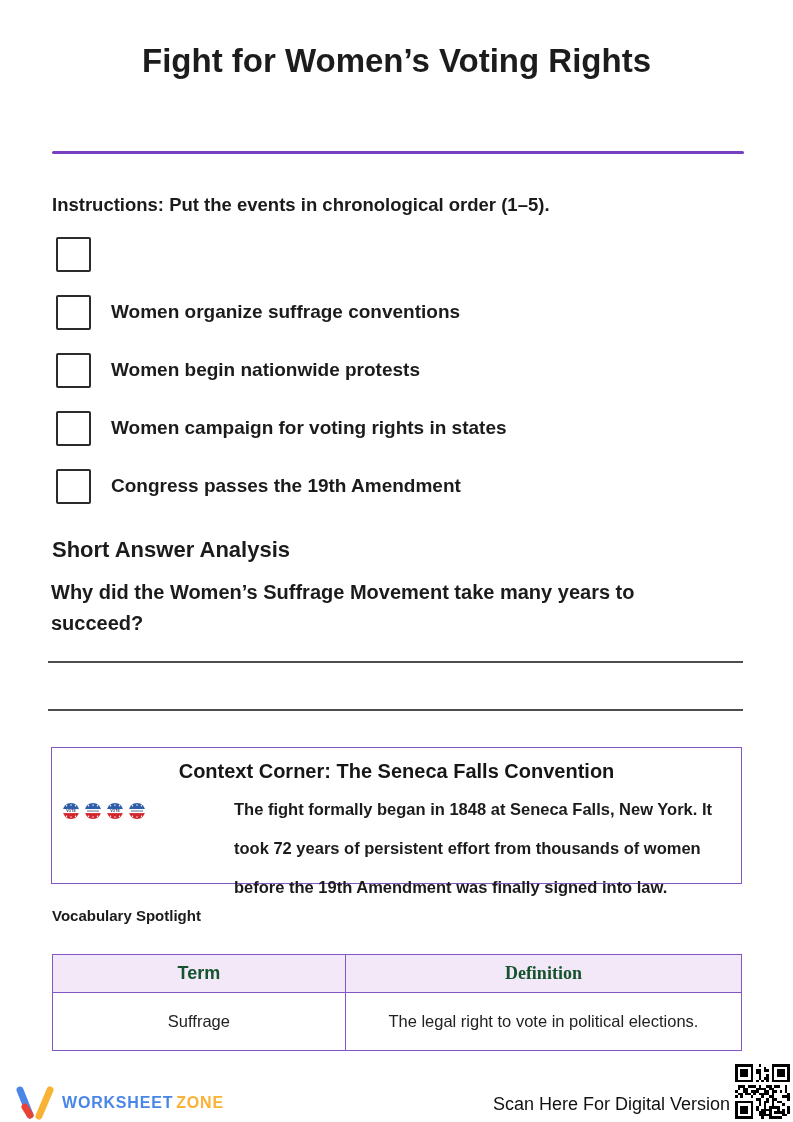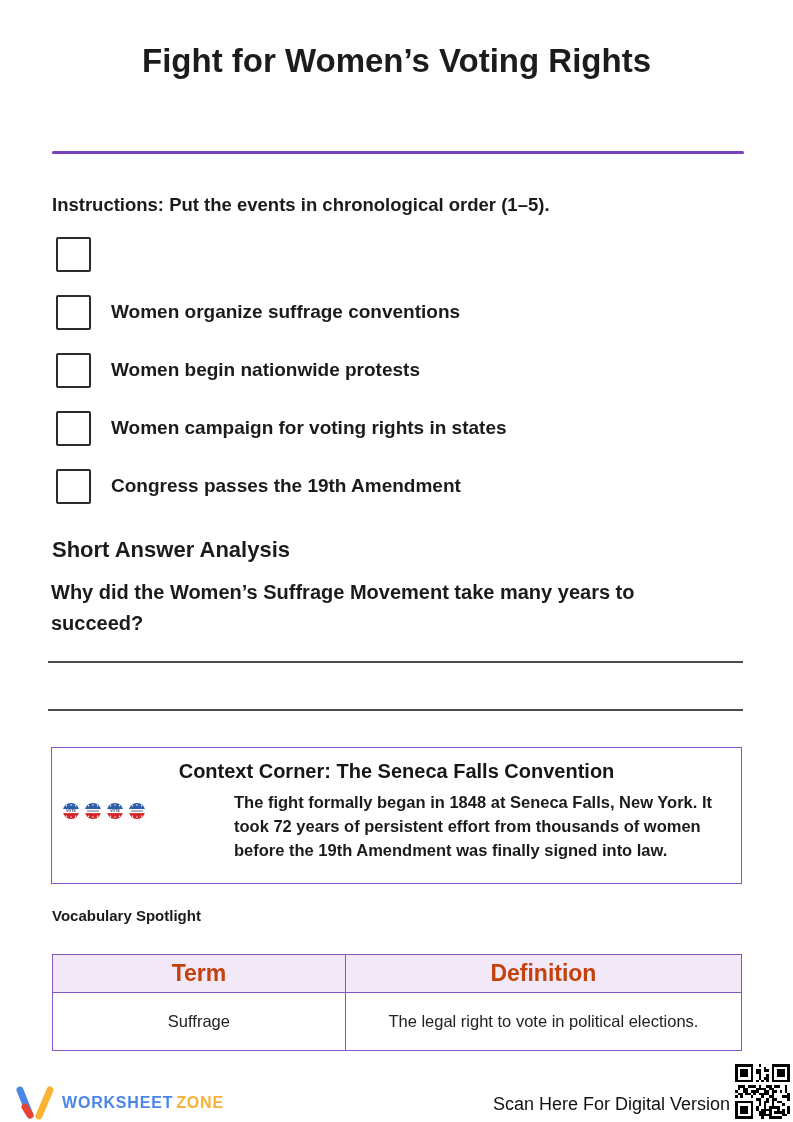--- a/index.html
+++ b/index.html
@@ -60,35 +60,35 @@
     font-size:20px; font-weight:700; color:#161616;
   }
   .context-row { display:flex; margin-top:7px; padding:0 12px 0 8px; }
   .badges {
     flex:0 0 126px; display:flex; gap:4px;
     margin-top:12px; padding-left:2px;
   }
   .badge { width:18px; height:18px; }
   .context-body {
     flex:1; margin-left:48px; max-width:545px;
-    font-size:16.5px; font-weight:700; line-height:24px; color:#1b1b1b;
+    font-size:16.5px; font-weight:700; line-height:39px; color:#1b1b1b;
   }
   .vocab-heading {
     position:absolute; top:907px; left:52px;
     font-size:15px; font-weight:700; color:#1b1b1b;
   }
   .vocab-table {
     position:absolute; top:954px; left:52px; width:690px;
     border-collapse:collapse;
   }
   .vocab-table th, .vocab-table td {
     border:1.5px solid #8257c5; text-align:center; vertical-align:middle;
   }
   .vocab-table th {
-    height:38px; font-size:23px; font-weight:700; color:#c2410c;
+    height:38px; font-size:18px; font-weight:700; color:#14532d;
   }
   .vocab-table td { height:58px; font-size:16.5px; font-weight:400; color:#222; }
   .col-term { width:42.5%; }
   .col-def  { width:57.5%; }
   .footer-logo {
     position:absolute; left:16px; top:1086px;
     display:flex; align-items:center;
   }
   .logo-mark { width:40px; height:34px; }
   .brand-text { margin-left:6px; font-size:16px; font-weight:700; letter-spacing:0.8px; }
@@ -214,21 +214,21 @@
       <div class="context-body">The fight formally began in 1848 at Seneca Falls, New York. It took 72 years of persistent effort from thousands of women before the 19th Amendment was finally signed into law.</div>
     </div>
   </div>
 
   <div class="vocab-heading">Vocabulary Spotlight</div>
 
   <table class="vocab-table">
     <thead>
       <tr>
         <th class="col-term" style="background:#f3e8f8;">Term</th>
-        <th class="col-def" style="background:#f3e8f8;">Definition</th>
+        <th class="col-def" style="background:#f3e8f8;font-family:Liberation Serif, serif;">Definition</th>
       </tr>
     </thead>
     <tbody>
       <tr>
         <td>Suffrage</td>
         <td>The legal right to vote in political elections.</td>
       </tr>
     </tbody>
   </table>
 

